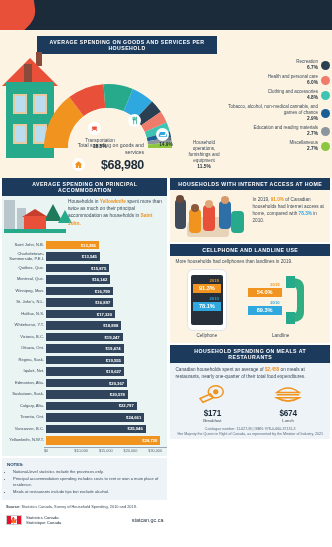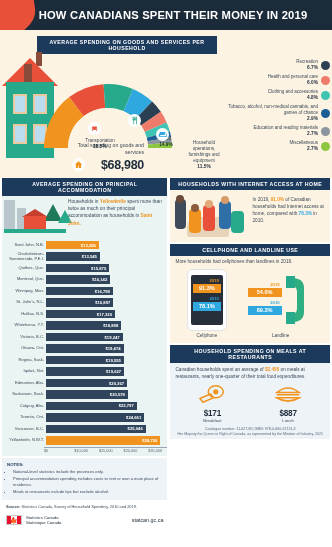--- a/index.html
+++ b/index.html
@@ -179,21 +179,20 @@
   .meal-lbl { font-size:4.3px; color:#3b4a58; margin-top:0.5px; }
   .cat-line { font-size:3.6px; color:#5a6a78; text-align:center; line-height:1.4; padding:2px 4px 0 4px; }
 </style>
 </head>
 <body>
 
 <div class="page">
 
   <div class="header">
     <div class="hdr-swoosh"></div>
-    <div class="header-title">HOW CANADIANS SPENT THEIR MONEY IN 2019</div>
   </div>
 
   <div class="top-panel">
     <div class="sec-bar top-secbar">AVERAGE SPENDING ON GOODS AND SERVICES PER HOUSEHOLD</div>
 
     <div class="house">
       <div class="chimney"></div>
       <div class="house-roof"></div>
       <div class="roof-dark"></div>
       <div class="house-body"></div>
@@ -559,21 +558,21 @@
             </svg>
             <div class="meal-amt">$171</div>
             <div class="meal-lbl">Breakfast</div>
           </div>
           <div class="meal">
             <svg width="30" height="22" viewBox="0 0 40 28">
               <path d="M5 12 Q20 0 35 12 z" fill="none" stroke="#f0941f" stroke-width="2"></path>
               <line x1="5" y1="15" x2="35" y2="15" stroke="#f0941f" stroke-width="2"></line>
               <path d="M5 19 Q20 28 35 19 z" fill="none" stroke="#f0941f" stroke-width="2"></path>
             </svg>
-            <div class="meal-amt">$887</div>
+            <div class="meal-amt">$674</div>
             <div class="meal-lbl">Lunch</div>
           </div>
         </div>
         <div class="cat-line">
           <div>Catalogue number: 11-627-M | ISBN: 978-0-660-37131-3</div>
           <div>Her Majesty the Queen in Right of Canada, as represented by the Minister of Industry, 2021</div>
         </div>
       </div>
 
     </div>

